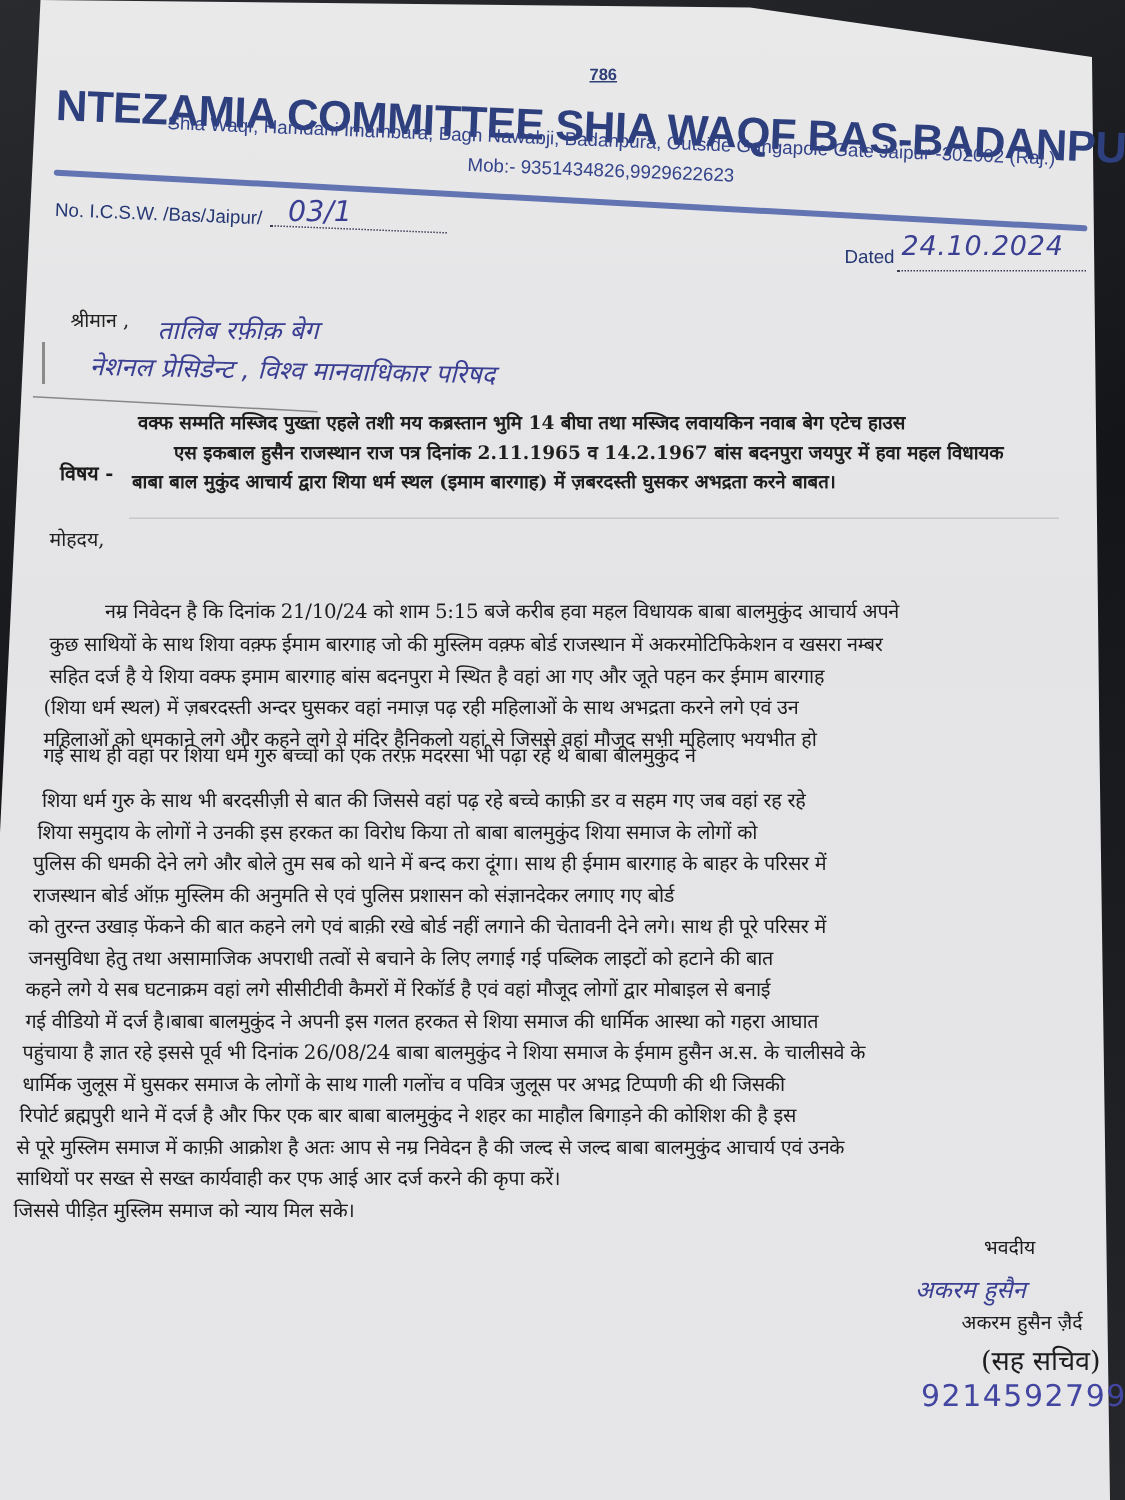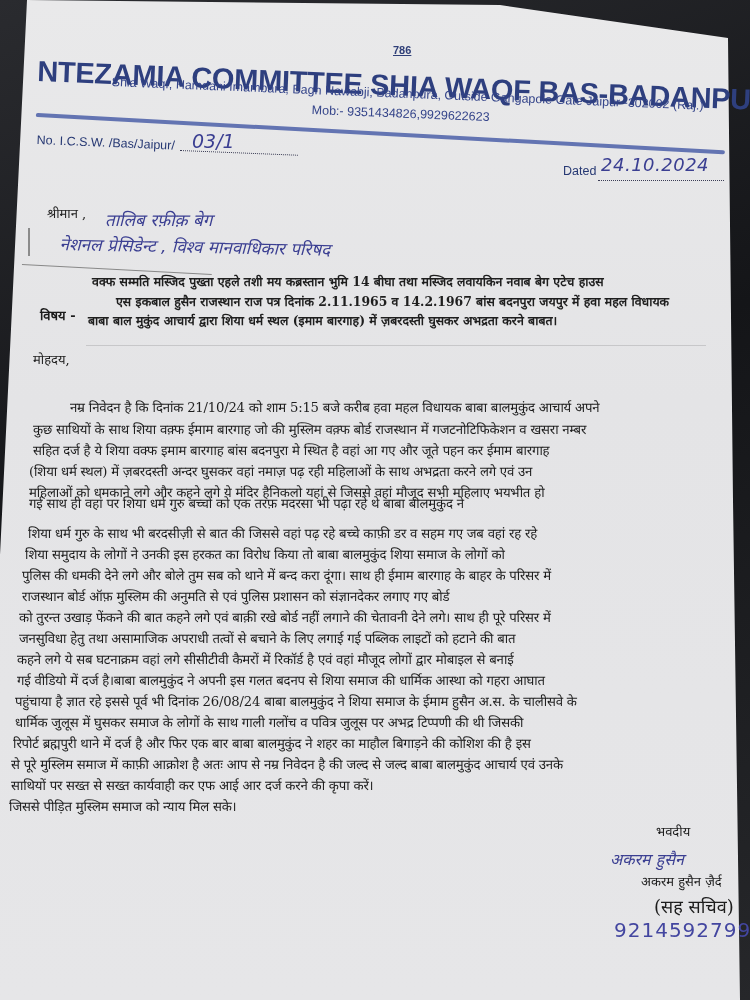--- a/index.html
+++ b/index.html
@@ -121,33 +121,33 @@
 
 <div class="abs subject-label">विषय -</div>
 <div class="abs subject-line sl1">वक्फ सम्मति मस्जिद पुख्ता एहले तशी मय कब्रस्तान भुमि 14 बीघा तथा मस्जिद लवायकिन नवाब बेग एटेच हाउस</div>
 <div class="abs subject-line sl2">एस इकबाल हुसैन राजस्थान राज पत्र दिनांक 2.11.1965 व 14.2.1967 बांस बदनपुरा जयपुर में हवा महल विधायक</div>
 <div class="abs subject-line sl3">बाबा बाल मुकुंद आचार्य द्वारा शिया धर्म स्थल (इमाम बारगाह) में ज़बरदस्ती घुसकर अभद्रता करने बाबत।</div>
 <div class="subj-rule"></div>
 
 <div class="abs greeting">मोहदय,</div>
 
 <div class="abs body-line" style="left:70px;top:398px">नम्र निवेदन है कि दिनांक 21/10/24 को शाम 5:15 बजे करीब हवा महल विधायक बाबा बालमुकुंद आचार्य अपने</div>
-<div class="abs body-line" style="left:33px;top:420px">कुछ साथियों के साथ शिया वक़्फ ईमाम बारगाह जो की मुस्लिम वक़्फ बोर्ड राजस्थान में गजटनोटिफिकेशन व खसरा नम्बर</div>
+<div class="abs body-line" style="left:33px;top:420px">कुछ साथियों के साथ शिया वक़्फ ईमाम बारगाह जो की मुस्लिम वक़्फ बोर्ड राजस्थान में अकरमोटिफिकेशन व खसरा नम्बर</div>
 <div class="abs body-line" style="left:33px;top:441px">सहित दर्ज है ये  शिया वक्फ इमाम बारगाह बांस बदनपुरा मे स्थित है वहां आ गए और जूते पहन कर ईमाम बारगाह</div>
 <div class="abs body-line" style="left:29px;top:462px">(शिया धर्म स्थल) में ज़बरदस्ती अन्दर घुसकर वहां नमाज़ पढ़ रही महिलाओं के साथ अभद्रता करने लगे एवं उन</div>
 <div class="abs body-line" style="left:29px;top:483px">महिलाओं को धमकाने लगे और कहने लगे ये  मंदिर हैनिकलो यहां से जिससे वहां मौजूद सभी महिलाए भयभीत हो</div>
 <div class="abs body-line" style="left:29px;top:494px">गई साथ ही वहां पर शिया धर्म गुरु बच्चों को  एक तरफ़ मदरसा भी पढ़ा रहे थे बाबा बालमुकुंद ने</div>
 <div class="abs body-line" style="left:28px;top:524px">शिया धर्म गुरु के साथ भी बरदसीज़ी से बात की जिससे वहां पढ़ रहे बच्चे काफ़ी डर व सहम गए जब वहां रह रहे</div>
 <div class="abs body-line" style="left:25px;top:545px">शिया समुदाय के लोगों ने उनकी इस हरकत का विरोध किया तो बाबा बालमुकुंद शिया समाज के लोगों को</div>
 <div class="abs body-line" style="left:22px;top:566px">पुलिस की धमकी देने लगे और बोले तुम सब को थाने में बन्द करा दूंगा। साथ ही ईमाम बारगाह के बाहर के परिसर में</div>
 <div class="abs body-line" style="left:22px;top:587px">राजस्थान बोर्ड ऑफ़ मुस्लिम की अनुमति से एवं पुलिस प्रशासन को संज्ञानदेकर लगाए गए बोर्ड</div>
 <div class="abs body-line" style="left:19px;top:608px">को तुरन्त उखाड़ फेंकने की बात कहने लगे एवं बाक़ी रखे बोर्ड नहीं लगाने की चेतावनी देने लगे। साथ ही पूरे परिसर में</div>
 <div class="abs body-line" style="left:19px;top:629px">जनसुविधा हेतु तथा असामाजिक अपराधी तत्वों से बचाने के लिए लगाई गई पब्लिक लाइटों को हटाने की बात</div>
 <div class="abs body-line" style="left:17px;top:650px">कहने लगे ये सब घटनाक्रम वहां लगे सीसीटीवी कैमरों में रिकॉर्ड है एवं वहां मौजूद लोगों द्वार मोबाइल से बनाई</div>
-<div class="abs body-line" style="left:17px;top:671px">गई वीडियो में दर्ज है।बाबा बालमुकुंद ने अपनी इस गलत बदनप से शिया समाज की धार्मिक आस्था को गहरा आघात</div>
+<div class="abs body-line" style="left:17px;top:671px">गई वीडियो में दर्ज है।बाबा बालमुकुंद ने अपनी इस गलत हरकत से शिया समाज की धार्मिक आस्था को गहरा आघात</div>
 <div class="abs body-line" style="left:15px;top:692px">पहुंचाया है ज्ञात रहे इससे पूर्व भी दिनांक 26/08/24 बाबा बालमुकुंद ने शिया समाज के ईमाम हुसैन अ.स. के चालीसवे के</div>
 <div class="abs body-line" style="left:15px;top:713px">धार्मिक जुलूस में घुसकर समाज के लोगों के साथ गाली गलोंच व पवित्र जुलूस पर अभद्र टिप्पणी की थी जिसकी</div>
 <div class="abs body-line" style="left:13px;top:734px">रिपोर्ट ब्रह्मपुरी थाने में दर्ज है और फिर एक बार  बाबा बालमुकुंद ने शहर का माहौल बिगाड़ने की कोशिश की है इस</div>
 <div class="abs body-line" style="left:11px;top:755px">से पूरे मुस्लिम समाज में काफ़ी आक्रोश है अतः आप से नम्र निवेदन है की जल्द से जल्द बाबा बालमुकुंद आचार्य एवं उनके</div>
 <div class="abs body-line" style="left:11px;top:776px">साथियों पर सख्त से सख्त कार्यवाही कर एफ आई आर दर्ज करने की कृपा करें।</div>
 <div class="abs body-line" style="left:9px;top:797px">जिससे  पीड़ित मुस्लिम समाज को न्याय मिल सके।</div>
 
 <div class="abs closing" style="left:656px;top:822px">भवदीय</div>
 <div class="abs hand sig-name-hand">अकरम हुसैन</div>
 <div class="abs sig-printed">अकरम हुसैन ज़ैर्द</div>

